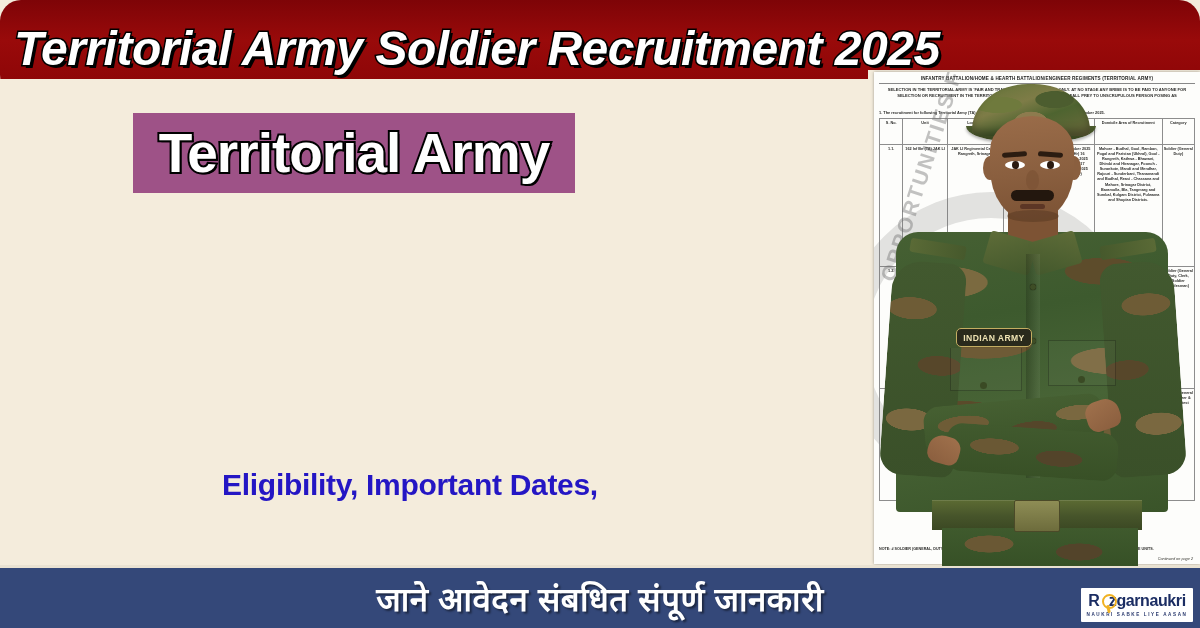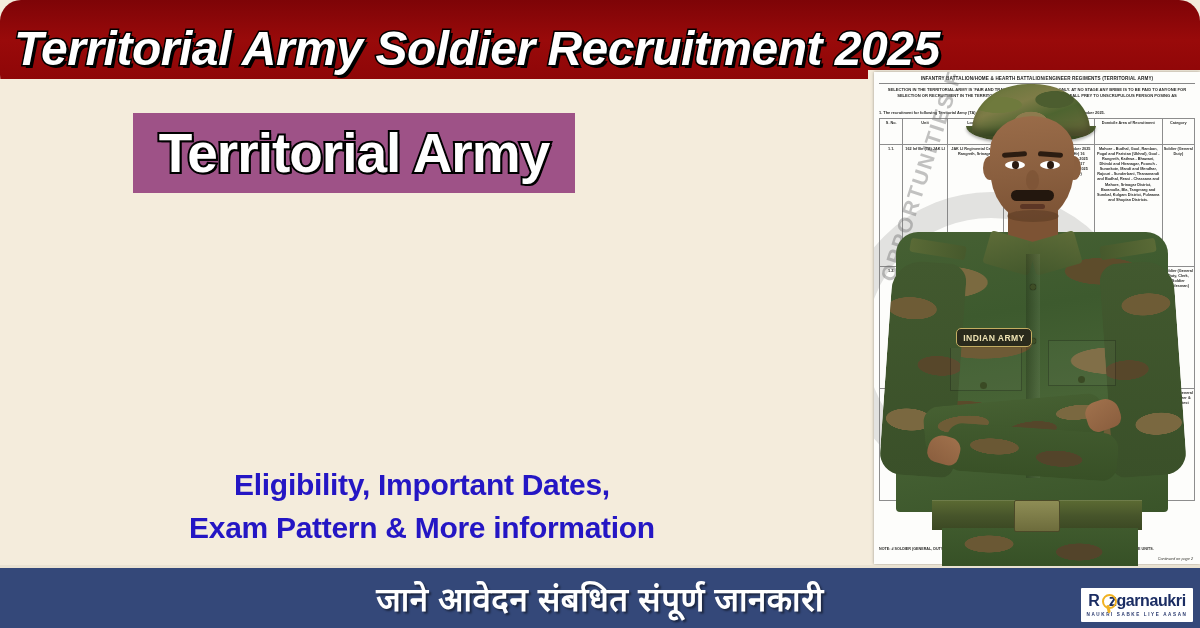--- a/index.html
+++ b/index.html
@@ -111,21 +111,21 @@
     font-style: italic;
     color: #fc2a26;
     -webkit-text-stroke: 2.4px #000;
     paint-order: stroke fill;
     text-shadow: 2px 2px 0 #000;
     letter-spacing: -0.3px;
   }
 
   .info-block {
     position: absolute;
-    left: 16px;
+    left: 4px;
     top: 385px;
     width: 812px;
     text-align: center;
     color: #2416c4;
     font-size: 30px;
     font-weight: 900;
     line-height: 1.42;
     letter-spacing: -0.3px;
   }
   .info-line { display: block; }
@@ -531,21 +531,20 @@
   <div class="left-col">
 
     <div class="purple-box">
       <span class="purple-box-text">Territorial Army</span>
     </div>
 
 
 
     <div class="info-block">
       <span class="info-line">Eligibility, Important Dates,</span>
-      <span class="info-line">Exam Pattern &amp; More information</span>
     </div>
   </div>
 
   <div class="right-col">
 
     <div class="doc-sheet">
       <div class="doc-pad">
         <div class="doc-title">INFANTRY BATTALION/HOME &amp; HEARTH BATTALION/ENGINEER REGIMENTS (TERRITORIAL ARMY)</div>
         <div class="doc-warn">SELECTION IN THE TERRITORIAL ARMY IS 'FAIR AND TRANSPARENT' AND ON MERIT ONLY. AT NO STAGE ANY BRIBE IS TO BE PAID TO ANYONE FOR SELECTION OR RECRUITMENT IN THE TERRITORIAL ARMY. CANDIDATE SHOULD NOT FALL PREY TO UNSCRUPULOUS PERSON POSING AS RECRUITMENT AGENTS.</div>
         <div class="doc-note1">1. The recruitment for following Territorial Army (TA) Units will be organised from 15 November 2025 to 14 December 2025.</div>

